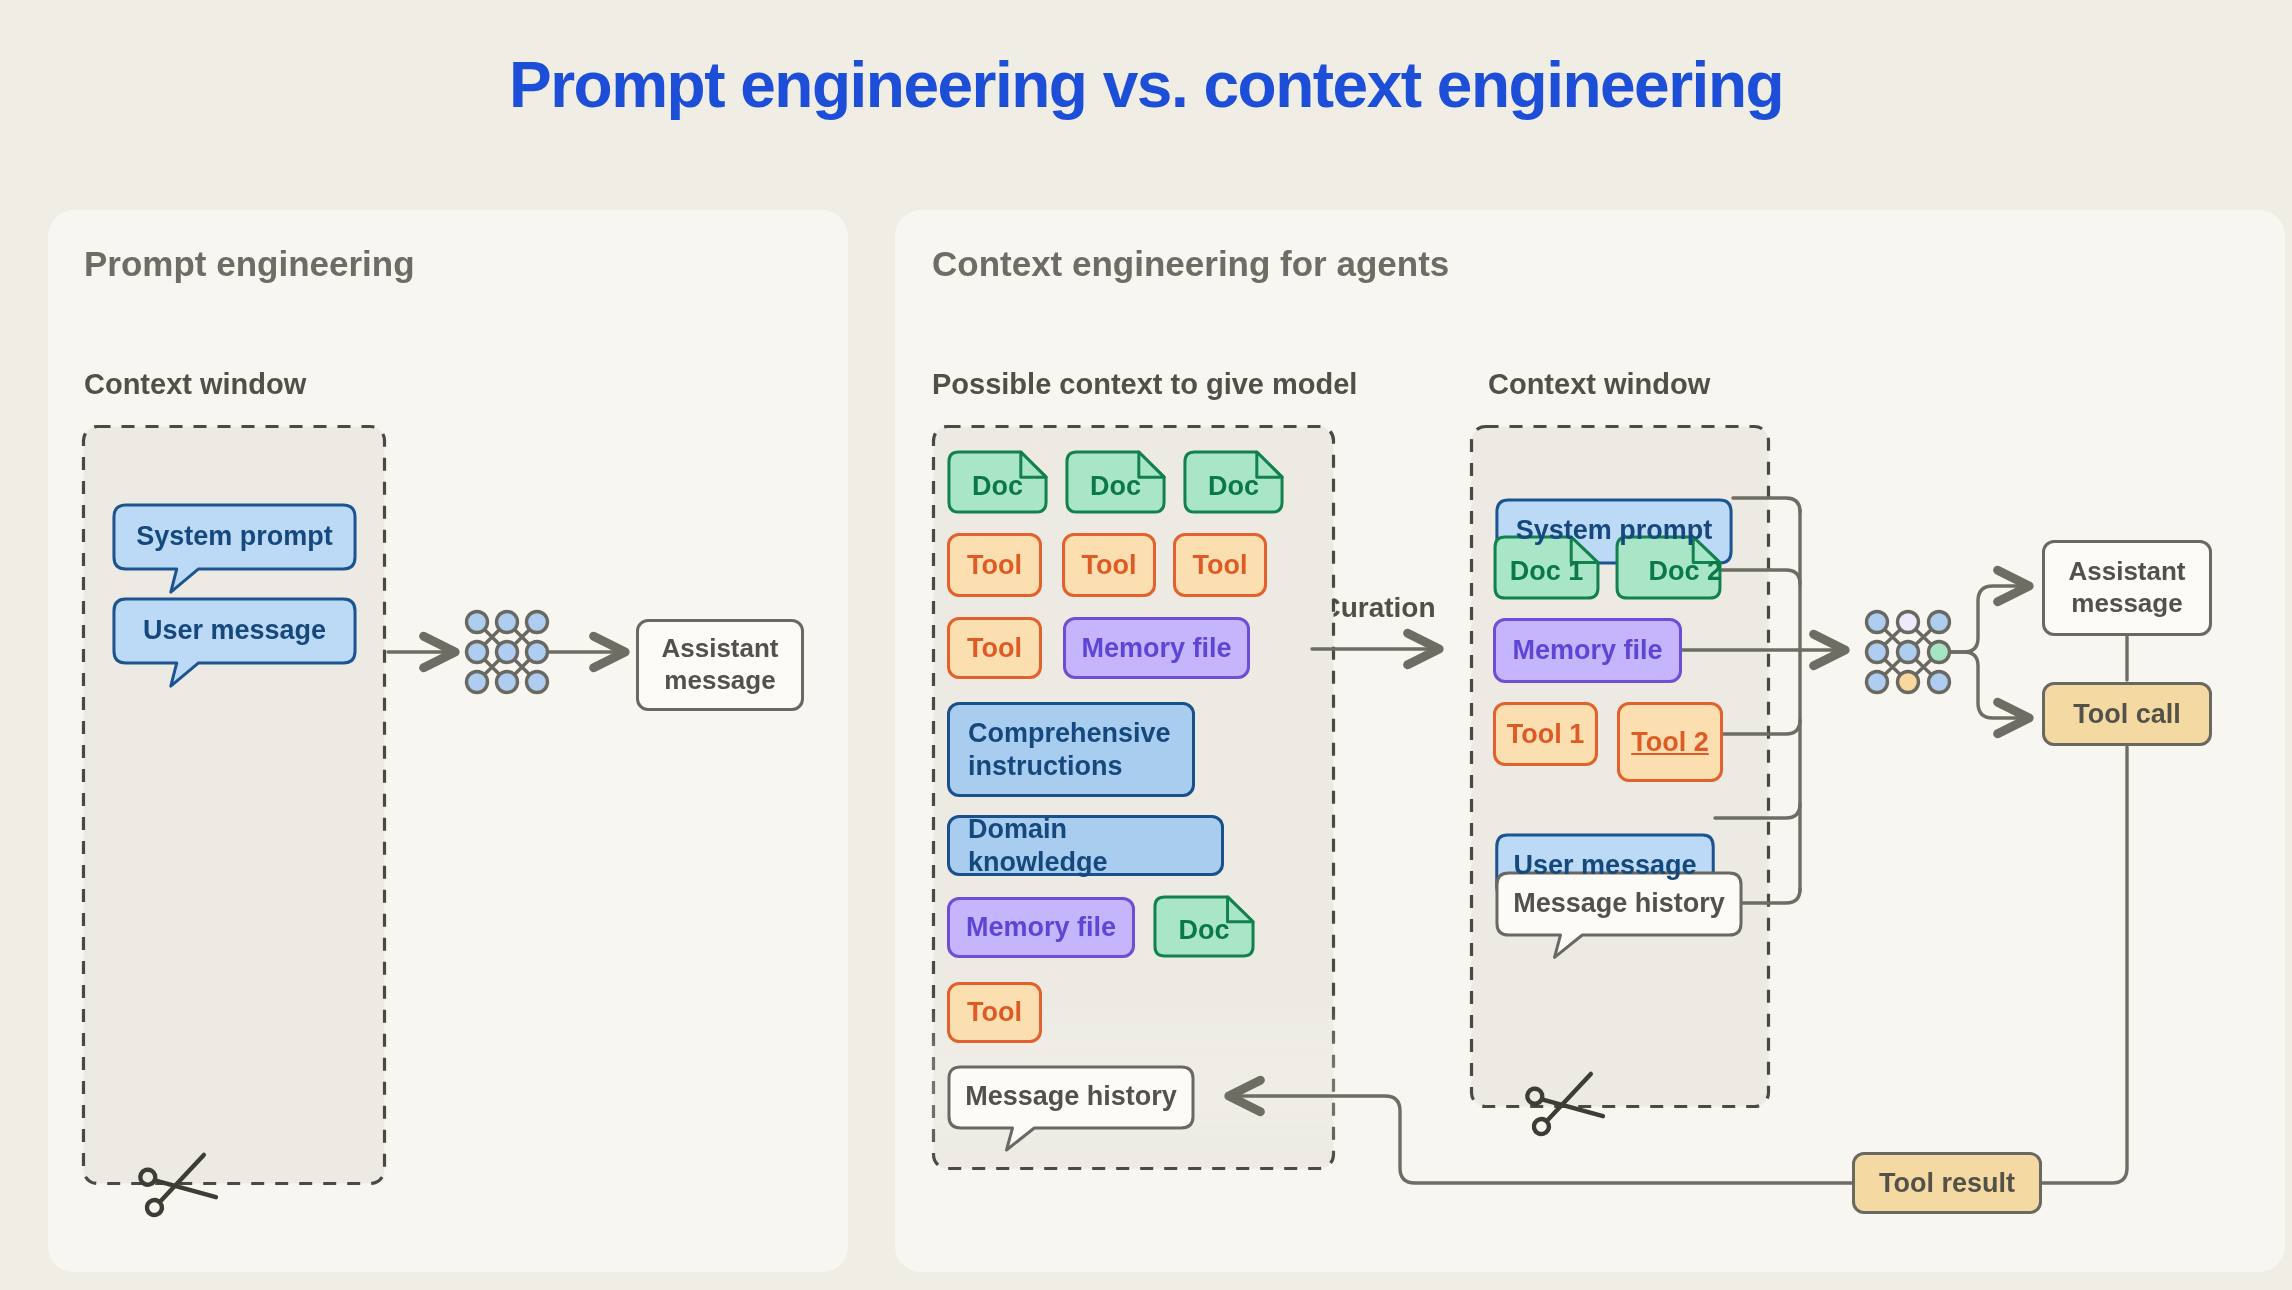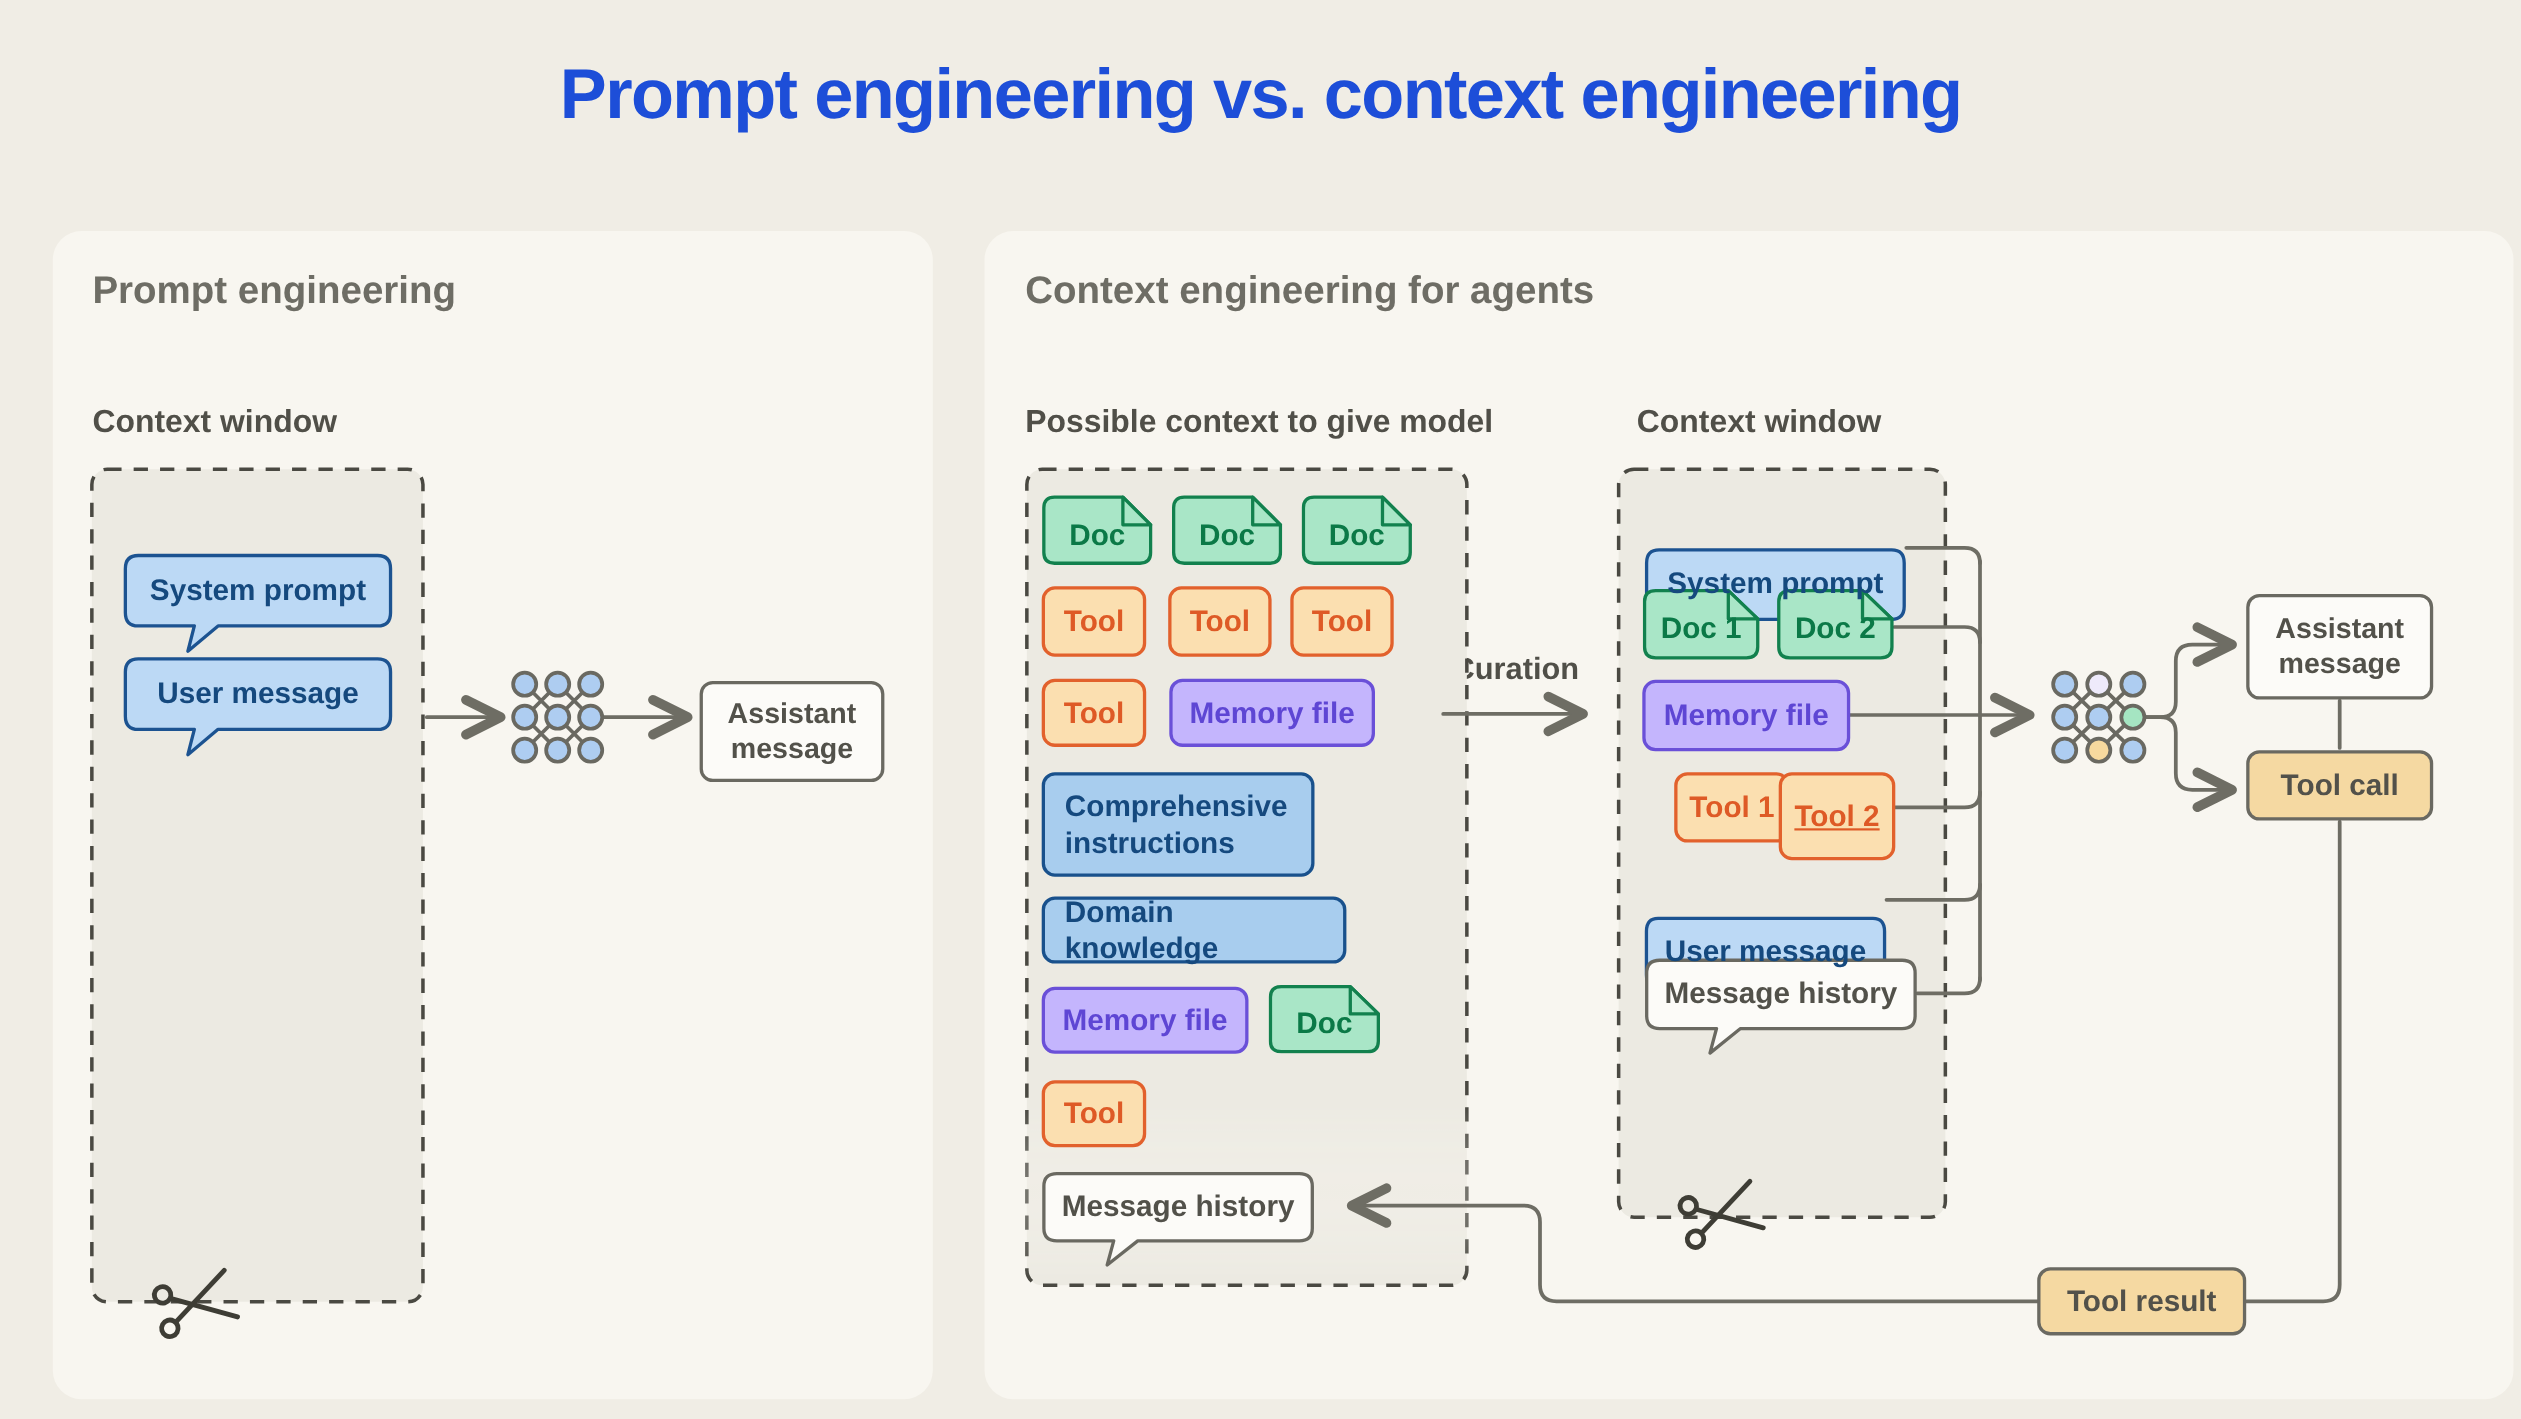--- a/index.html
+++ b/index.html
@@ -227,31 +227,31 @@
   <span class="lbl">System prompt</span>
 </div>
 
 <div class="chip doc" style="left:1493px;top:535px;width:107px;height:65px;">
   <svg viewBox="0 0 104 66" preserveAspectRatio="none">
       <path d="M12 2 H76 L102 28 V54 Q102 64 92 64 H12 Q2 64 2 54 V12 Q2 2 12 2 Z" fill="#A9E6C7" stroke="#12814E" stroke-width="3" vector-effect="non-scaling-stroke" stroke-linejoin="round"></path>
       <path d="M76 2 L102 28 H76 Z" fill="#A9E6C7" stroke="#12814E" stroke-width="3" vector-effect="non-scaling-stroke" stroke-linejoin="round"></path>
     </svg>
   <span class="lbl">Doc 1</span>
 </div>
-<div class="chip doc" style="left:1615px;top:535px;width:107px;height:65px;">
+<div class="chip doc" style="left:1615px;top:535px;width:107px;height:65px;justify-content:flex-end;">
   <svg viewBox="0 0 104 66" preserveAspectRatio="none">
       <path d="M12 2 H76 L102 28 V54 Q102 64 92 64 H12 Q2 64 2 54 V12 Q2 2 12 2 Z" fill="#A9E6C7" stroke="#12814E" stroke-width="3" vector-effect="non-scaling-stroke" stroke-linejoin="round"></path>
       <path d="M76 2 L102 28 H76 Z" fill="#A9E6C7" stroke="#12814E" stroke-width="3" vector-effect="non-scaling-stroke" stroke-linejoin="round"></path>
     </svg>
   <span class="lbl">Doc 2</span>
 </div>
 
 <div class="chip rect mem" style="left:1493px;top:618px;width:189px;height:65px;">Memory file</div>
 
-<div class="chip rect tool" style="left:1493px;top:702px;width:105px;height:64px;margin-left:29px;">Tool 1</div>
+<div class="chip rect tool" style="left:1493px;top:702px;width:105px;height:64px;">Tool 1</div>
 <div class="chip rect tool" style="left:1617px;top:702px;width:106px;height:80px;text-decoration:underline;">Tool 2</div>
 
 <div class="chip bubble blue" style="left:1495px;top:785px;width:220px;height:65px;">
   <svg viewBox="0 0 250 92" preserveAspectRatio="none">
       <path d="M14 2 H236 Q248 2 248 14 V54 Q248 66 236 66 H88 L60 89 L66 66 H14 Q2 66 2 54 V14 Q2 2 14 2 Z" fill="#BCD9F5" stroke="#1C5391" stroke-width="3" vector-effect="non-scaling-stroke" stroke-linejoin="round"></path>
     </svg>
   <span class="lbl">User message</span>
 </div>
 
 <div class="chip bubble white" style="left:1495px;top:871px;width:248px;height:64px;">

